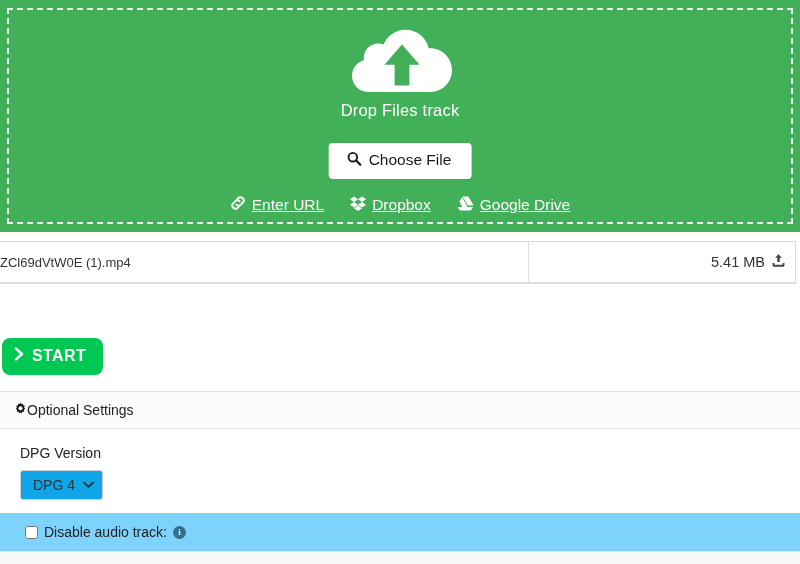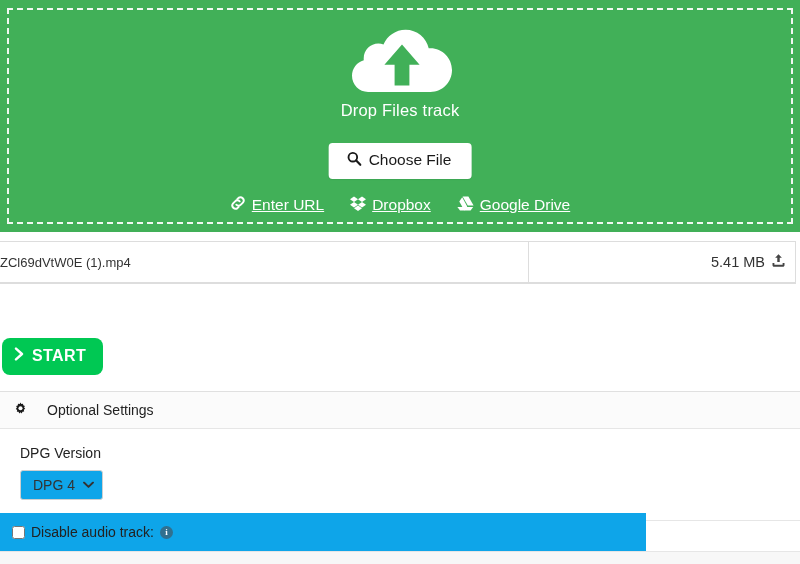--- a/index.html
+++ b/index.html
@@ -186,21 +186,21 @@
     top: 391px;
     width: 800px;
     border-top: 1px solid #e0e0e0;
     box-sizing: border-box;
   }
   .settings-header {
     height: 36px;
     display: flex;
     align-items: center;
     padding-left: 14px;
-    gap: 20px;
+    gap: 0;
     background: #fbfbfb;
     border-bottom: 1px solid #e6e6e6;
     font-size: 14px;
     color: #222222;
     cursor: pointer;
   }
   .settings-body {
     background: #ffffff;
     padding: 16px 0 0 20px;
     border-bottom: 1px solid #e6e6e6;
@@ -234,28 +234,28 @@
     top: 50%;
     transform: translateY(-50%);
     pointer-events: none;
     font-size: 10px;
     color: #333333;
   }
   .audio-row {
     position: absolute;
     left: 0;
     top: 513px;
-    width: 646px;
+    width: 800px;
     height: 38px;
     display: flex;
     align-items: center;
-    padding-left: 12px;
+    padding-left: 25px;
     gap: 6px;
     box-sizing: border-box;
-    background: #0ea5e9;
+    background: #7dd3fc;
   }
   .audio-checkbox {
     width: 13px;
     height: 13px;
     margin: 0;
     cursor: pointer;
   }
   .audio-label {
     font-size: 14px;
     color: #222222;

